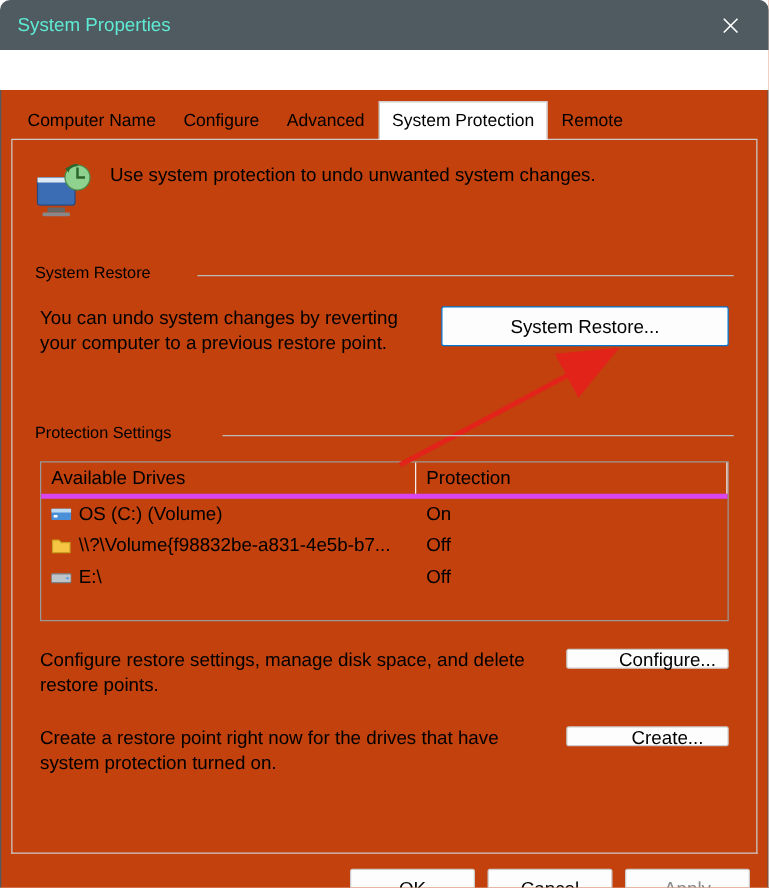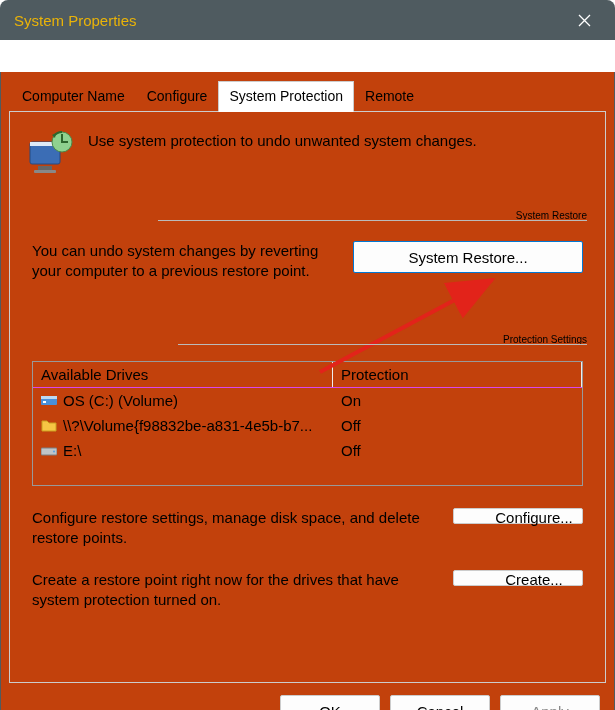--- a/index.html
+++ b/index.html
@@ -7,21 +7,21 @@
     font-family: "Segoe UI", Arial, sans-serif;
     font-size: 14px;
     background: #fff;
     width: 615px;
     height: 710px;
     overflow: hidden;
     color: #000;
   }
   .titlebar {
     background: #4f5b60;
-    color: #eab308;
+    color: #5eead4;
     height: 40px;
     display: flex;
     align-items: center;
     padding: 0 8px 0 14px;
     border-radius: 8px 8px 0 0;
   }
   .titlebar .title {
     flex: 1;
     font-size: 15px;
     font-weight: 400;
@@ -74,23 +74,22 @@
   }
   .intro-row {
     display: flex;
     gap: 12px;
     align-items: flex-start;
     margin-bottom: 36px;
   }
   .shield-icon { width: 48px; height: 44px; flex-shrink: 0; }
   .intro-text { font-size: 15px; padding-top: 2px; }
   .group-label {
-    font-size: 10px;
+    font-size: 13px;
     position: relative;
-    text-align: right;
   }
   .group-label .line {
     height: 1px;
     background: #bbb;
     position: absolute;
     right: 0;
     top: 10px;
   }
   .group-label.restore .line { left: 130px; }
   .group-label.protection .line { left: 150px; }
@@ -130,21 +129,21 @@
   }
   .spacer1 { height: 52px; }
   .drives-table {
     border: 1px solid #999;
     margin: 16px 4px 0 4px;
     font-size: 15px;
   }
   .drives-table .header-row, .drives-table .data-row {
     display: flex;
   }
-  .drives-table .header-row { border-bottom: 1px solid #d946ef; align-items: flex-end; }
+  .drives-table .header-row { border-bottom: 4px solid #d946ef; align-items: flex-end; }
   .drives-table .col-drive { flex: 0 0 300px; padding: 4px 8px; display:flex; align-items:center; gap:6px;}
   .drives-table .col-prot { flex: 1; padding: 4px 8px; }
   .drives-table .header-row .col-drive,
   .drives-table .header-row .col-prot {
      border-right: 1px solid #eee;
   }
   .drives-table .data-row .col-drive { white-space: nowrap; overflow: hidden; }
   .drives-table .bottom-pad { height: 22px; }
   .drive-icon { width:16px; height:16px; flex-shrink:0;}
   .settings-row {
@@ -173,20 +172,21 @@
         <path d="M1 1 L12 12 M12 1 L1 12" stroke-width="1.3" fill="none"></path>
       </svg>
   </div>
 </div>
 
 <div class="dialog-body">
 
   <div class="tabs">
     <div class="tab">Computer Name</div>
     <div class="tab">Configure</div>
+    <div class="tab">Advanced</div>
     <div class="tab active">System Protection</div>
     <div class="tab">Remote</div>
   </div>
 
   <div class="tab-content">
 
     <div class="intro-row">
       <span class="shield-icon">
         <svg viewBox="0 0 48 44">
           <rect x="2" y="12" width="30" height="22" rx="2" fill="#3b6db5" stroke="#274b80"></rect>

